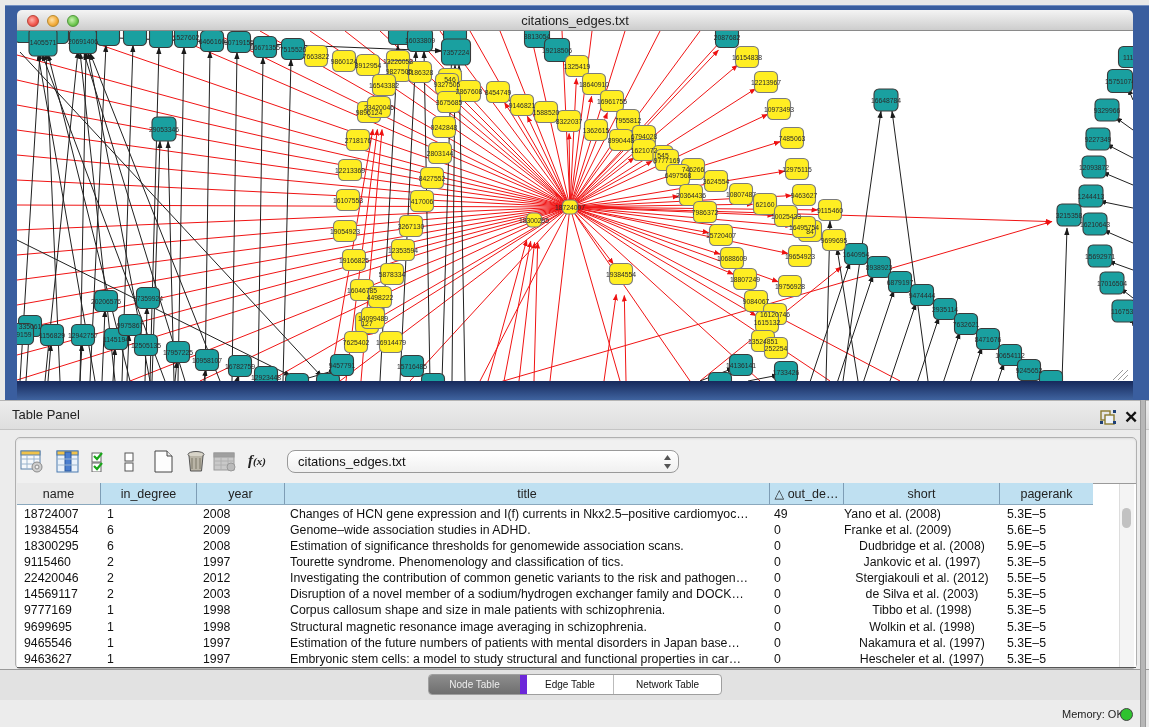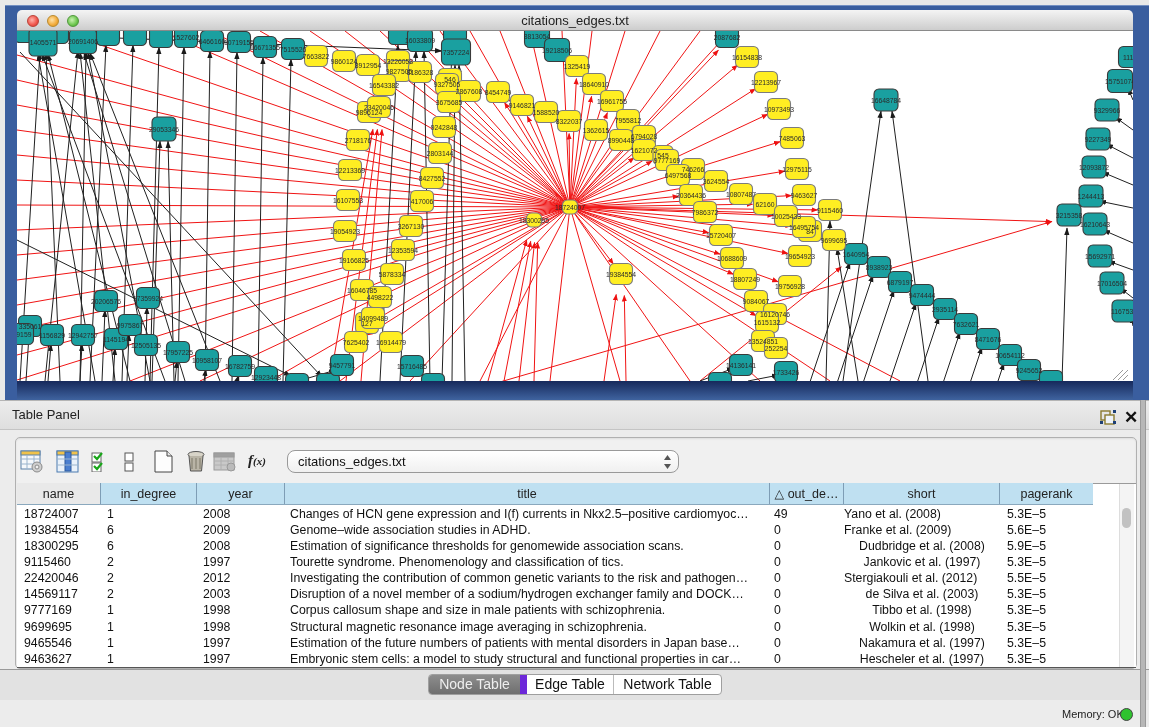--- a/index.html
+++ b/index.html
@@ -576,21 +576,21 @@
     <span style="left:757px">0</span>
     <span style="left:827px;width:156px;text-align:center">Jankovic et al. (1997)</span>
     <span style="left:990px">5.3E–5</span>
   </div>
 <div class="tr" style="top:570.1px">
     <span style="left:7px">22420046</span>
     <span style="left:90px">2</span>
     <span style="left:186px">2012</span>
     <span style="left:273px">Investigating the contribution of common genetic variants to the risk and pathogen…</span>
     <span style="left:757px">0</span>
-    <span style="left:827px;width:156px;">Stergiakouli et al. (2012)</span>
+    <span style="left:827px;width:156px;text-align:center">Stergiakouli et al. (2012)</span>
     <span style="left:990px">5.5E–5</span>
   </div>
 <div class="tr" style="top:586.2px">
     <span style="left:7px">14569117</span>
     <span style="left:90px">2</span>
     <span style="left:186px">2003</span>
     <span style="left:273px">Disruption of a novel member of a sodium/hydrogen exchanger family and DOCK…</span>
     <span style="left:757px">0</span>
     <span style="left:827px;width:156px;text-align:center">de Silva et al. (2003)</span>
     <span style="left:990px">5.3E–5</span>
@@ -629,21 +629,21 @@
     <span style="left:273px">Embryonic stem cells: a model to study structural and functional properties in car…</span>
     <span style="left:757px">0</span>
     <span style="left:827px;width:156px;text-align:center">Hescheler et al. (1997)</span>
     <span style="left:990px">5.3E–5</span>
   </div>
 
 <div class="abs" style="left:1119px;top:484px;width:15px;height:183px;background:#f4f4f4;border-left:1px solid #ddd"></div>
 <div class="abs" style="left:1122px;top:508px;width:9px;height:20px;background:#c2c2c2;border-radius:5px"></div>
 
 <div class="abs" style="left:0;top:669px;width:1149px;height:31px;background:#e2e2e2;border-top:1px solid #9a9a9a"></div>
-<div class="abs" style="left:428px;top:674px;width:294px;height:21px;border:1px solid #9f9f9f;border-radius:4px;overflow:hidden;display:flex;font-size:14px;line-height:19px;text-align:center;background:#fff">
+<div class="abs" style="left:428px;top:674px;width:294px;height:21px;border:1px solid #9f9f9f;border-radius:4px;overflow:hidden;display:flex;font-size:10px;line-height:19px;text-align:center;background:#fff">
  <div style="width:91px;background:linear-gradient(#8d8d8d,#6f6f6f);color:#eee">Node Table</div>
  <div style="width:93px;border-left:7px solid #6d28d9;color:#111">Edge Table</div>
  <div style="flex:1;border-left:1px solid #bbb;color:#111">Network Table</div>
 </div>
 
 <div class="abs" style="left:1062px;top:708px;font-size:11px;color:#222">Memory: OK</div>
 <div class="abs" style="left:1120px;top:708px;width:13px;height:13px;border-radius:50%;background:#2fc32f;border:1px solid #444"></div>
 
 <div class="abs" style="left:1140px;top:400px;width:6px;height:327px;background:#b7b7b7;border-left:1px solid #999;border-right:1px solid #999"></div>
 

